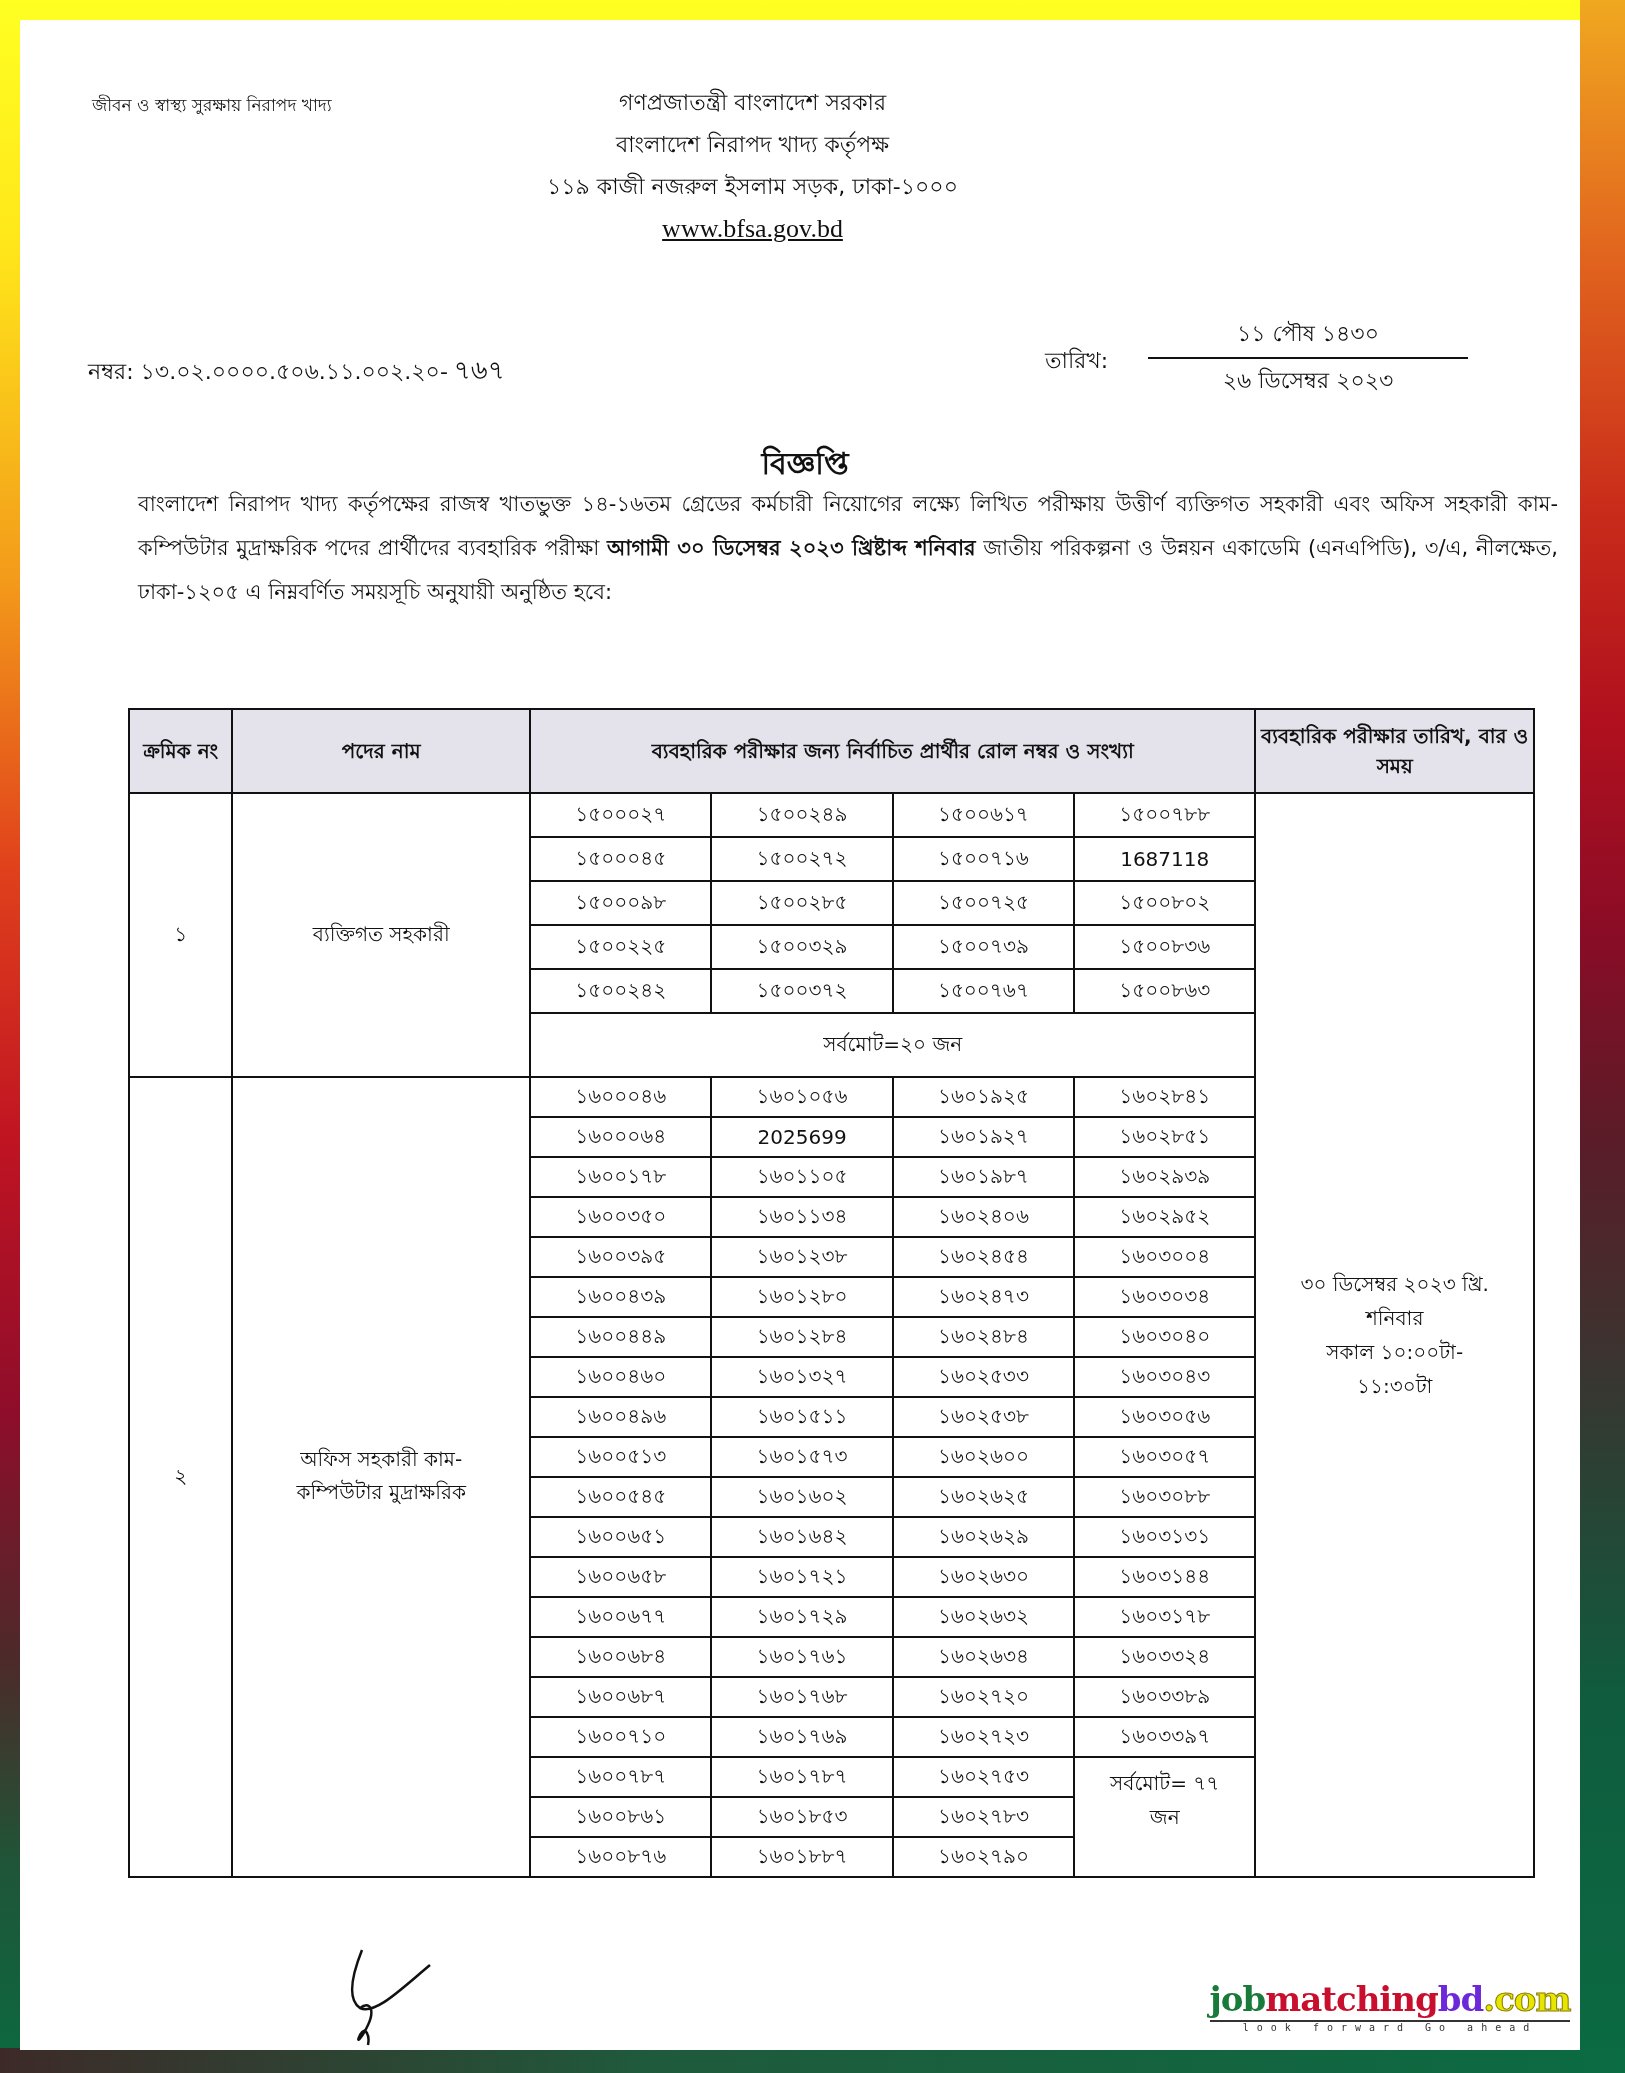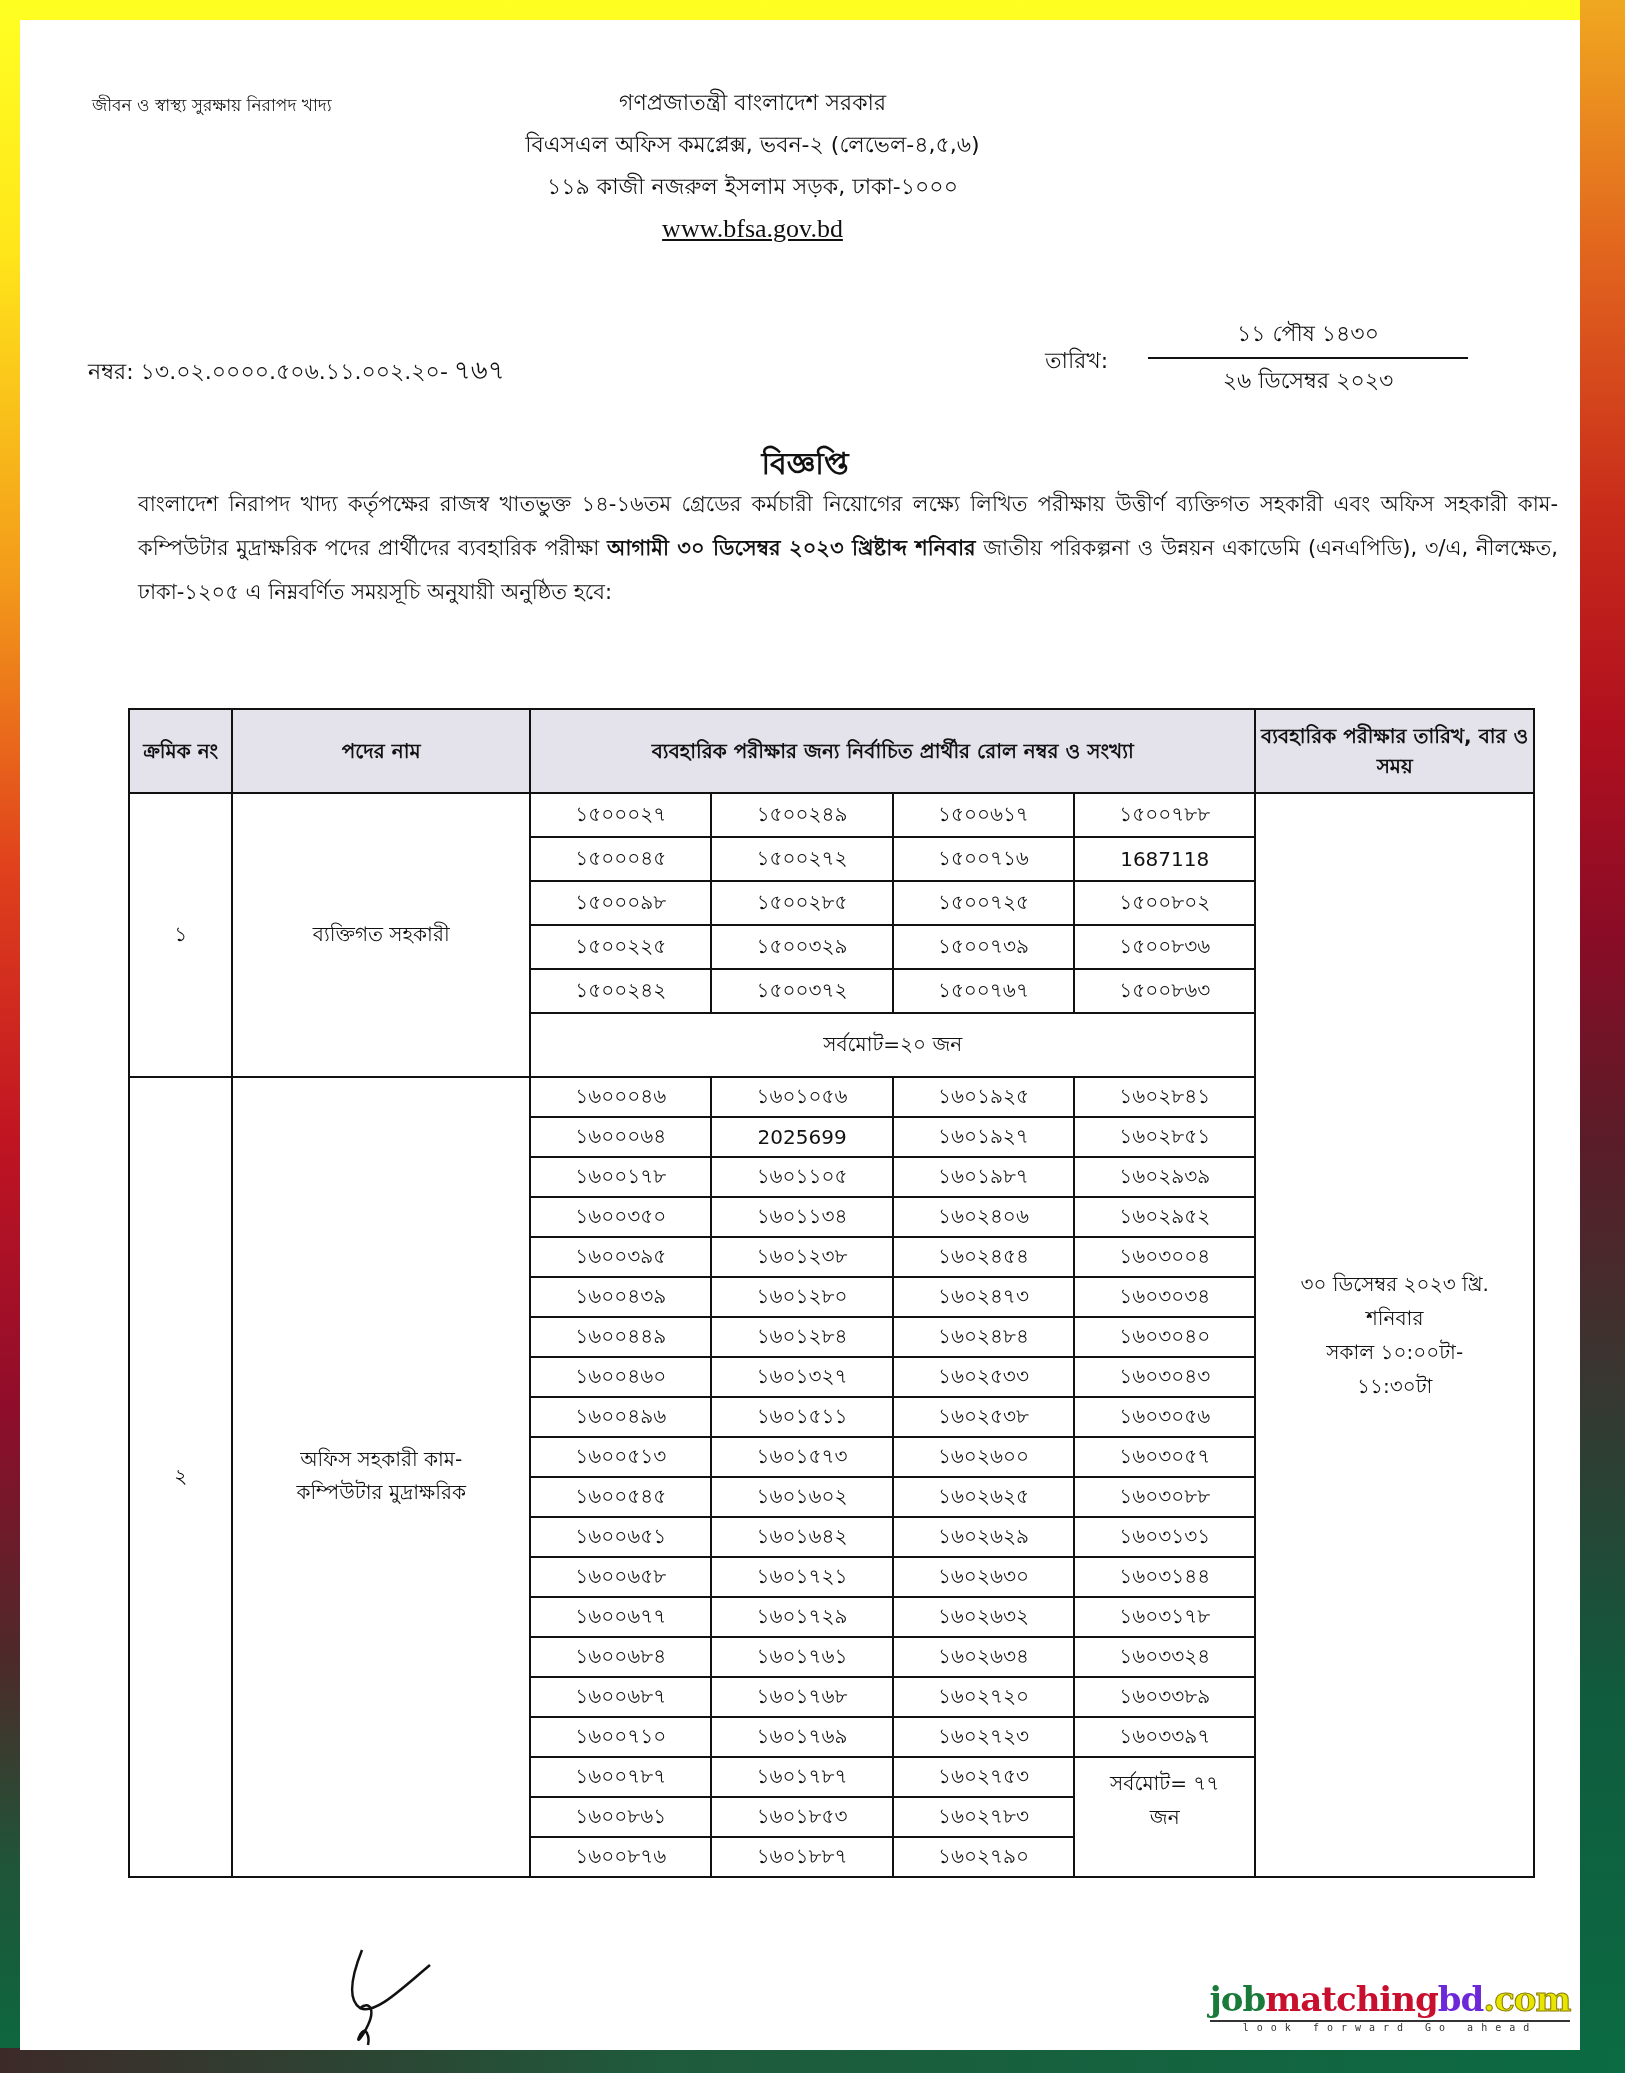--- a/index.html
+++ b/index.html
@@ -64,21 +64,21 @@
 
 <div class="frame-right"></div>
 <div class="frame-bottom"></div>
 
 <div class="page">
 
   <div class="abs slogan">জীবন ও স্বাস্থ্য সুরক্ষায় নিরাপদ খাদ্য</div>
 
   <div class="abs header-block">
     <div class="header-line">গণপ্রজাতন্ত্রী বাংলাদেশ সরকার</div>
-    <div class="header-line">বিএসএল অফিস কমপ্লেক্স, ভবন-২ (লেভেল-৪,৫,৬)</div>
+    <div class="header-line">বাংলাদেশ নিরাপদ খাদ্য কর্তৃপক্ষ</div>
     <div class="header-line">১১৯ কাজী নজরুল ইসলাম সড়ক, ঢাকা-১০০০</div>
     <div class="header-link">www.bfsa.gov.bd</div>
   </div>
 
   <div class="abs memo-no">
     <span>নম্বর: ১৩.০২.০০০০.৫০৬.১১.০০২.২০-</span><span class="hand">৭৬৭</span>
   </div>
 
   <div class="abs date-label">তারিখ:</div>
   <div class="abs date-block">

